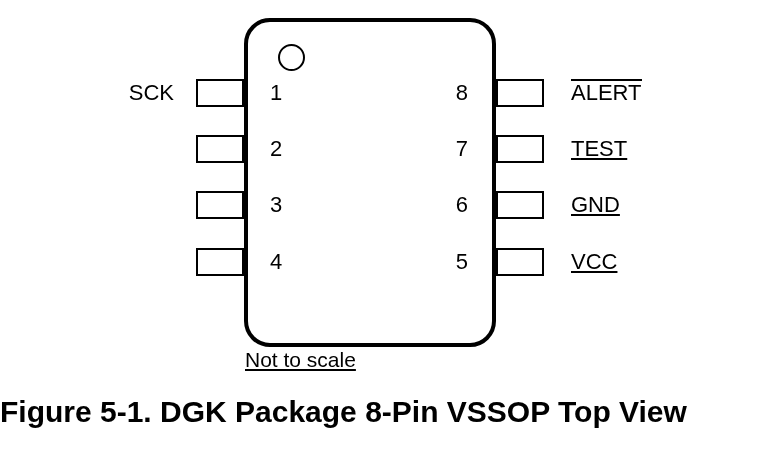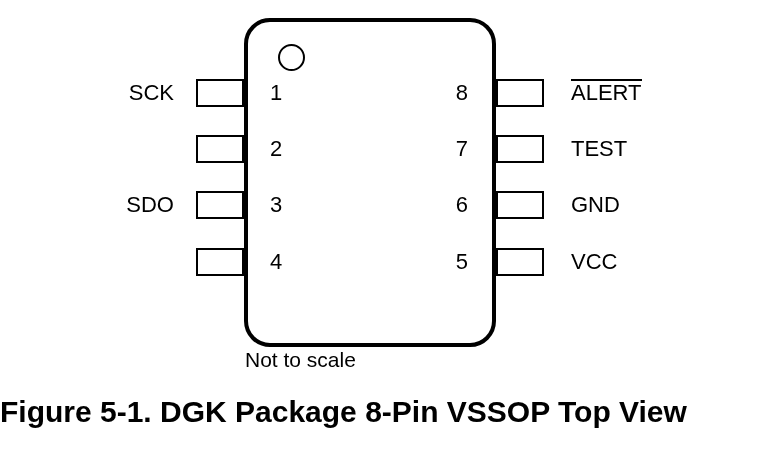--- a/index.html
+++ b/index.html
@@ -67,35 +67,36 @@
   .pin-num.right { left: 428px; width: 40px; text-align: right; }
   
   .pin-label {
     position: absolute;
     height: 28px;
     line-height: 28px;
     font-size: 22px;
     white-space: nowrap;
   }
   .pin-label.left  { left: 40px; width: 134px; text-align: right; }
-  .pin-label.right { left: 571px; text-align: left; }
+  .pin-label.right { left: 571px; text-align: left; text-decoration: underline; }
   
   .ol {
     display: inline-block;
     border-top: 2.5px solid #000000;
     line-height: 1.05;
   }
   
   .scale-note {
     position: absolute;
     left: 245px;
     top: 348px;
     font-size: 21px;
     line-height: 24px;
     white-space: nowrap;
+    text-decoration: underline;
   }
   
   .caption {
     position: absolute;
     left: 0;
     top: 395px;
     width: 626px;
     text-align: center;
     font-size: 30px;
     font-weight: bold;
@@ -123,21 +124,20 @@
   <div class="pin-num left row-0">1</div>
   <div class="pin-num left row-1">2</div>
   <div class="pin-num left row-2">3</div>
   <div class="pin-num left row-3">4</div>
   <div class="pin-num right row-0">8</div>
   <div class="pin-num right row-1">7</div>
   <div class="pin-num right row-2">6</div>
   <div class="pin-num right row-3">5</div>
 
   <div class="pin-label left row-0"><span>SCK</span></div>
-  <div class="pin-label left row-2"><span>SDO</span></div>
 
   <div class="pin-label right row-0"><span class="ol">ALERT</span></div>
   <div class="pin-label right row-1"><span>TEST</span></div>
   <div class="pin-label right row-2"><span>GND</span></div>
   <div class="pin-label right row-3"><span>VCC</span></div>
 
   <div class="scale-note">Not to scale</div>
   <div class="caption">Figure 5-1. DGK Package 8-Pin VSSOP Top View</div>
 
 </div>

